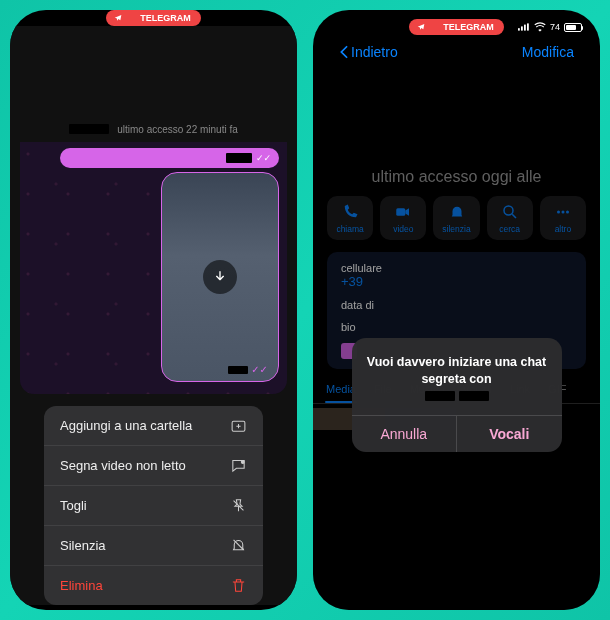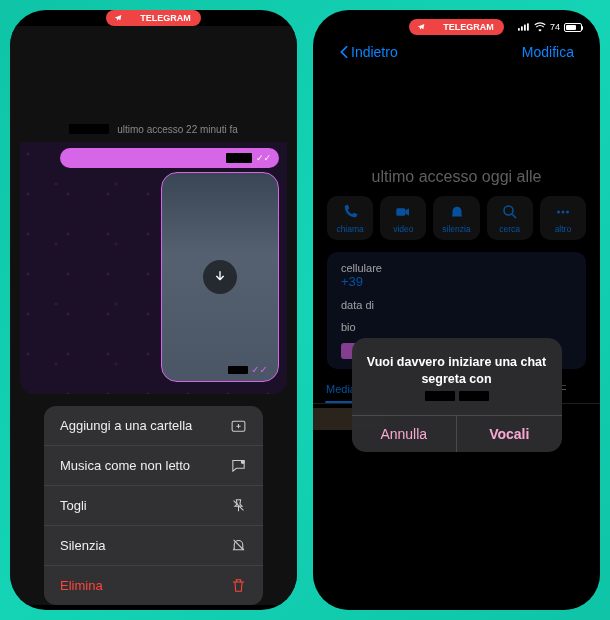--- a/index.html
+++ b/index.html
@@ -110,21 +110,21 @@
     </div>
     <div class="ctx">
       <div class="ctx-row">
         <span>Aggiungi a una cartella</span>
         <svg viewBox="0 0 24 24">
             <rect x="3" y="6" width="18" height="14" rx="2"></rect>
             <path d="M12 10v6m-3-3h6"></path>
           </svg>
       </div>
       <div class="ctx-row">
-        <span>Musica come non letto</span>
+        <span>Segna video non letto</span>
         <svg viewBox="0 0 24 24">
             <path d="M4 5h16v11H9l-5 4V5z"></path>
             <circle cx="18" cy="7" r="2" fill="currentColor"></circle>
           </svg>
       </div>
       <div class="ctx-row">
         <span>Togli</span>
         <svg viewBox="0 0 24 24">
             <path d="M9 4h6l-1 6 3 3H7l3-3-1-6zM12 13v7"></path>
             <path d="M5 5l14 14"></path>

